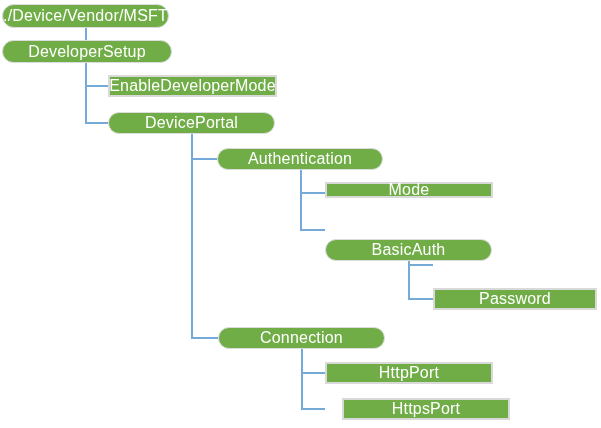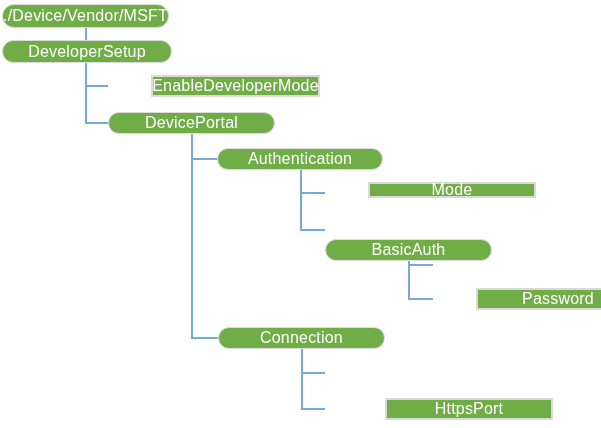--- a/index.html
+++ b/index.html
@@ -26,21 +26,20 @@
     font-size: 16px;
     white-space: nowrap;
     letter-spacing: 0.2px;
   }
   .pill {
     border-radius: 999px;
     border: 1px solid #dcdcdc;
   }
   .rect {
     border: 2px solid var(--rect-border, #D9D9D9);
-    margin-left: 43px;
   }
   .conn {
     position: absolute;
     background: var(--connector, #74A9D8);
   }
   .v { width: 2px; }
   .h { height: 2px; }
 </style>
 </head>
 <body>
@@ -71,15 +70,16 @@
 
   <div class="node pill" style="left:2px;   top:4px;   width:167px; height:24px;">./Device/Vendor/MSFT</div>
   <div class="node pill" style="left:2px;   top:40px;  width:170px; height:23px;">DeveloperSetup</div>
   <div class="node rect" style="left:108px; top:75px;  width:169px; height:22px;">EnableDeveloperMode</div>
   <div class="node pill" style="left:108px; top:112px; width:167px; height:22px;">DevicePortal</div>
   <div class="node pill" style="left:217px; top:148px; width:166px; height:22px;">Authentication</div>
   <div class="node rect" style="left:325px; top:182px; width:168px; height:16px;">Mode</div>
   <div class="node pill" style="left:325px; top:219px; width:167px; height:22px;margin-top:20px;">BasicAuth</div>
   <div class="node rect" style="left:433px; top:288px; width:164px; height:22px;text-align:center;">Password</div>
   <div class="node pill" style="left:218px; top:327px; width:167px; height:22px;">Connection</div>
+  <div class="node rect" style="left:325px; top:362px; width:168px; height:22px;">HttpPort</div>
   <div class="node rect" style="left:342px; top:398px; width:168px; height:22px;">HttpsPort</div>
 
 </div>
 
 </body></html>

